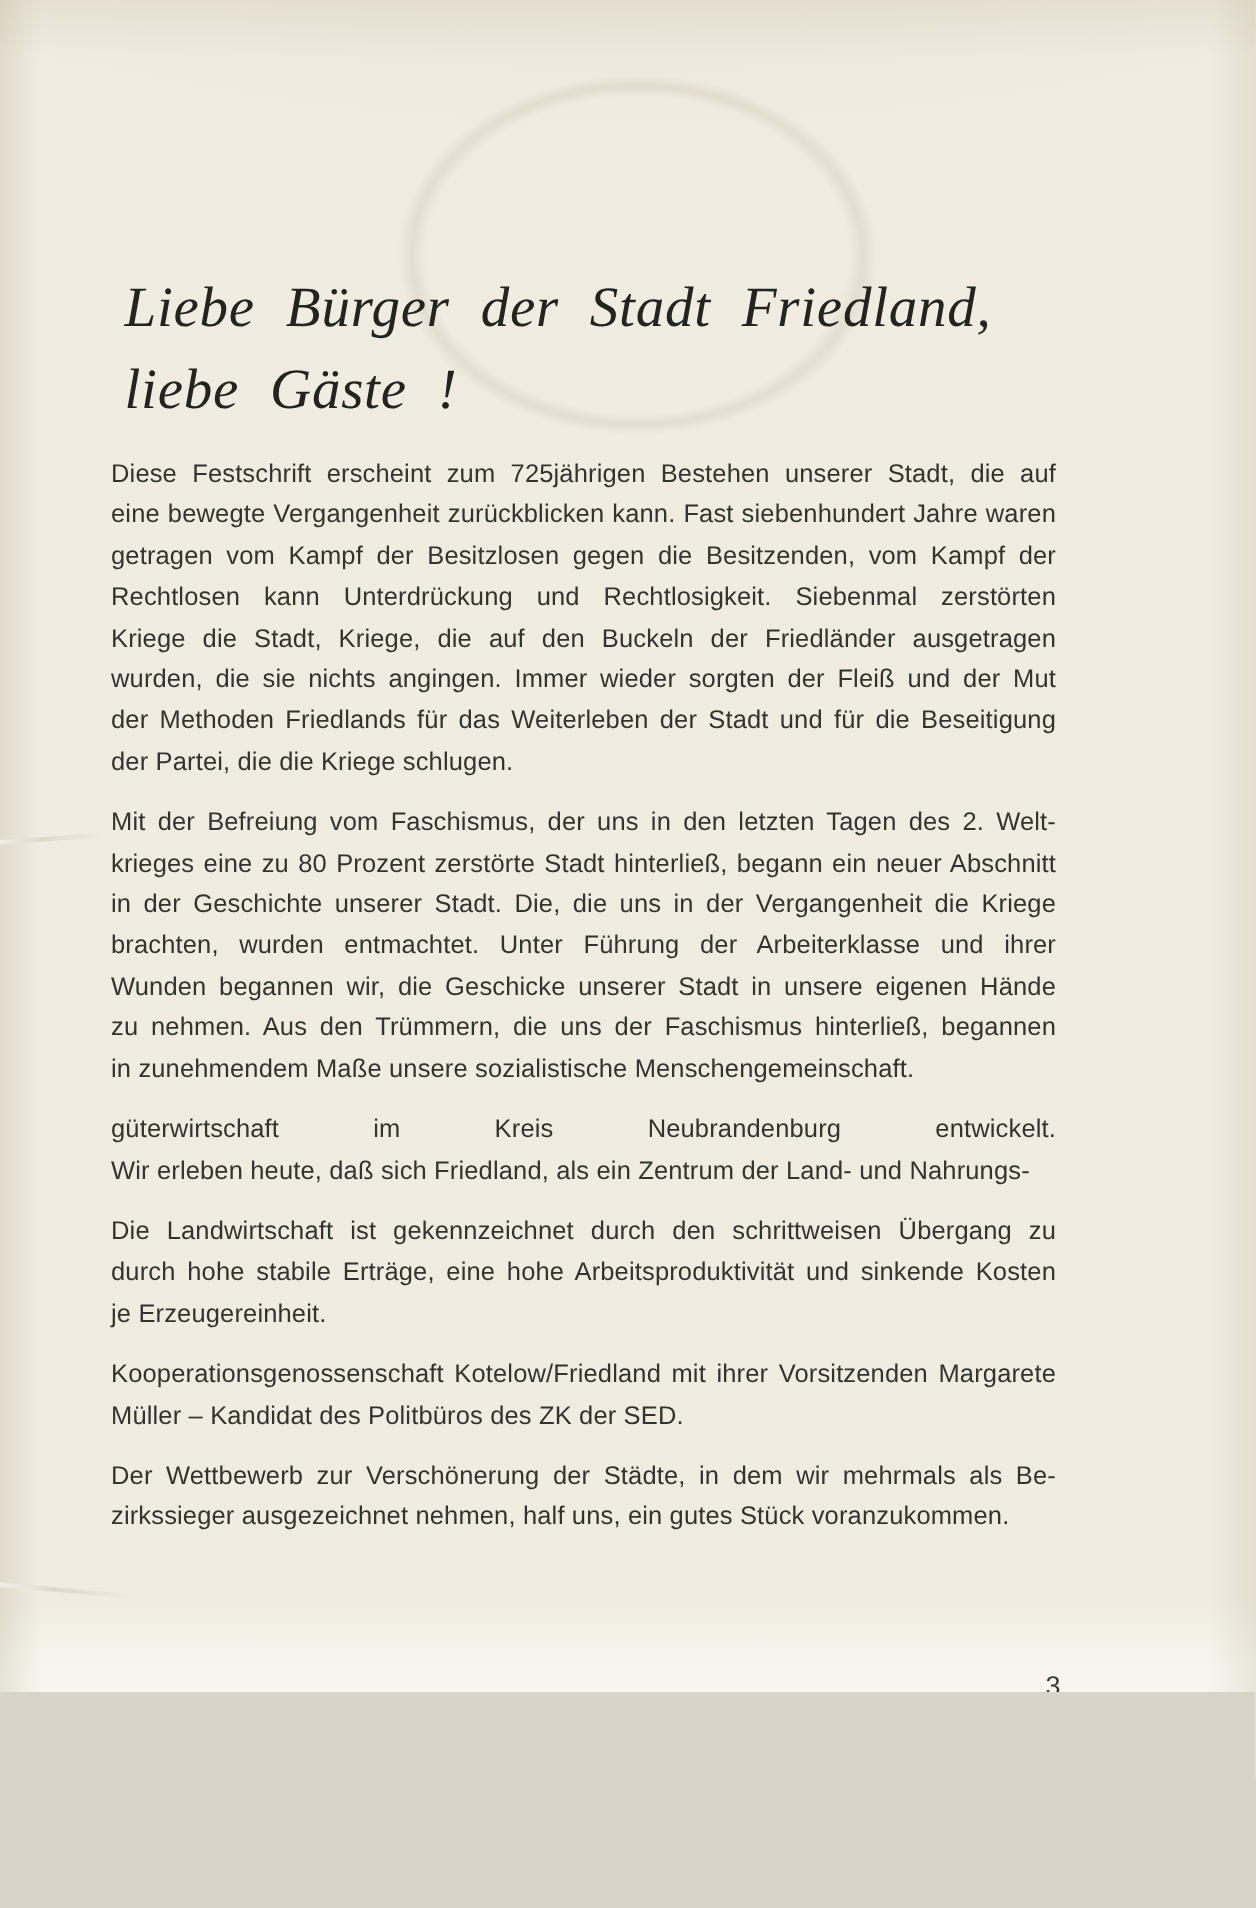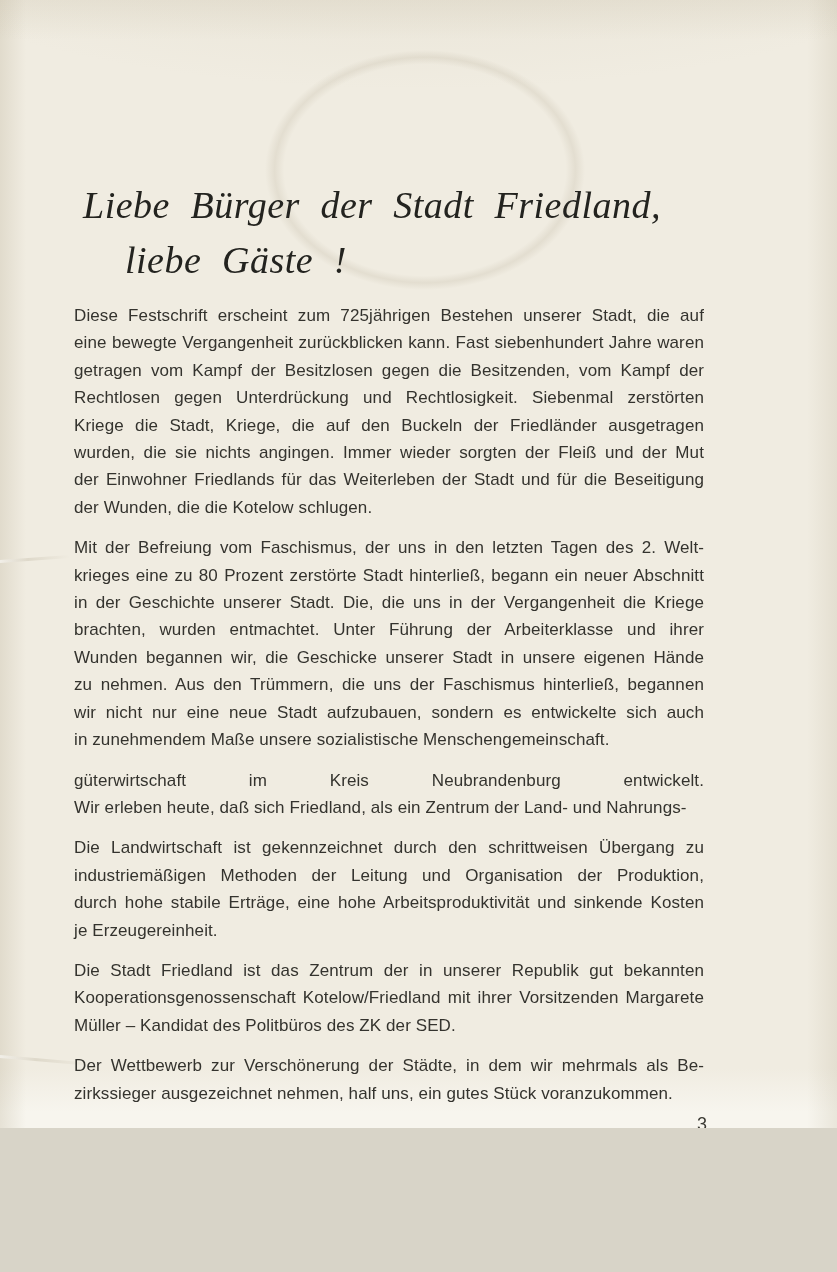--- a/index.html
+++ b/index.html
@@ -43,21 +43,21 @@
     font-family: "Liberation Serif", serif;
     font-style: italic;
     font-weight: 400;
     font-size: 38px;
     line-height: 55px;
     color: #23231f;
     letter-spacing: 0.5px;
     word-spacing: 0.28em;
     white-space: nowrap;
   }
-  .title-line2 { margin-left: 42px; }
+  .title-line2 { }
   .body-text {
     position: absolute;
     left: 74px;
     top: 302px;
     width: 646px;
     font-size: 17px;
     line-height: 27.4px;
     letter-spacing: 0.1px;
     color: #34332e;
   }
@@ -95,48 +95,45 @@
   <div class="title-block">
     <div class="title-line1">Liebe Bürger der Stadt Friedland,</div>
     <div class="title-line2">liebe Gäste !</div>
   </div>
 
   <div class="body-text">
       <div class="paragraph">
         <div class="line">Diese Festschrift erscheint zum 725jährigen Bestehen unserer Stadt, die auf</div>
         <div class="line">eine bewegte Vergangenheit zurückblicken kann. Fast siebenhundert Jahre waren</div>
         <div class="line">getragen vom Kampf der Besitzlosen gegen die Besitzenden, vom Kampf der</div>
-        <div class="line">Rechtlosen gegen Unterdrückung und Rechtlosigkeit. Siebenmal zerstörten</div>
+        <div class="line">Rechtlosen kann Unterdrückung und Rechtlosigkeit. Siebenmal zerstörten</div>
         <div class="line">Kriege die Stadt, Kriege, die auf den Buckeln der Friedländer ausgetragen</div>
         <div class="line">wurden, die sie nichts angingen. Immer wieder sorgten der Fleiß und der Mut</div>
-        <div class="line">der Einwohner Friedlands für das Weiterleben der Stadt und für die Beseitigung</div>
-        <div class="line">der Wunden, die die Kotelow schlugen.</div>
+        <div class="line">der Methoden Friedlands für das Weiterleben der Stadt und für die Beseitigung</div>
+        <div class="line">der Partei, die die Kriege schlugen.</div>
       </div>
       <div class="paragraph">
         <div class="line">Mit der Befreiung vom Faschismus, der uns in den letzten Tagen des 2. Welt-</div>
         <div class="line">krieges eine zu 80 Prozent zerstörte Stadt hinterließ, begann ein neuer Abschnitt</div>
         <div class="line">in der Geschichte unserer Stadt. Die, die uns in der Vergangenheit die Kriege</div>
         <div class="line">brachten, wurden entmachtet. Unter Führung der Arbeiterklasse und ihrer</div>
         <div class="line">Wunden begannen wir, die Geschicke unserer Stadt in unsere eigenen Hände</div>
         <div class="line">zu nehmen. Aus den Trümmern, die uns der Faschismus hinterließ, begannen</div>
-        <div class="line">wir nicht nur eine neue Stadt aufzubauen, sondern es entwickelte sich auch</div>
         <div class="line">in zunehmendem Maße unsere sozialistische Menschengemeinschaft.</div>
       </div>
       <div class="paragraph">
         <div class="line">güterwirtschaft im Kreis Neubrandenburg entwickelt.</div>
         <div class="line">Wir erleben heute, daß sich Friedland, als ein Zentrum der Land- und Nahrungs-</div>
       </div>
       <div class="paragraph">
         <div class="line">Die Landwirtschaft ist gekennzeichnet durch den schrittweisen Übergang zu</div>
-        <div class="line">industriemäßigen Methoden der Leitung und Organisation der Produktion,</div>
         <div class="line">durch hohe stabile Erträge, eine hohe Arbeitsproduktivität und sinkende Kosten</div>
         <div class="line">je Erzeugereinheit.</div>
       </div>
       <div class="paragraph">
-        <div class="line">Die Stadt Friedland ist das Zentrum der in unserer Republik gut bekannten</div>
         <div class="line">Kooperationsgenossenschaft Kotelow/Friedland mit ihrer Vorsitzenden Margarete</div>
         <div class="line">Müller – Kandidat des Politbüros des ZK der SED.</div>
       </div>
       <div class="paragraph">
         <div class="line">Der Wettbewerb zur Verschönerung der Städte, in dem wir mehrmals als Be-</div>
         <div class="line">zirkssieger ausgezeichnet nehmen, half uns, ein gutes Stück voranzukommen.</div>
       </div>
     </div>
 
   <div class="page-number">3</div>

